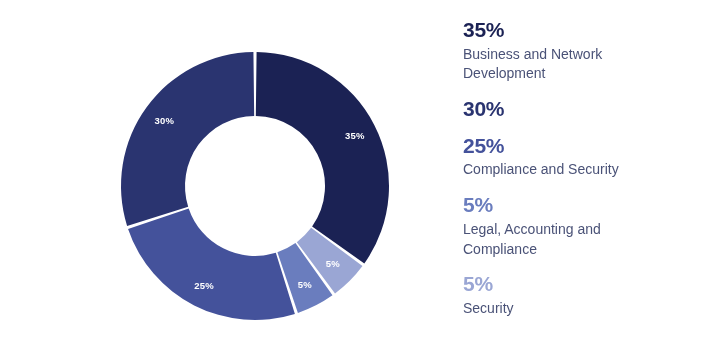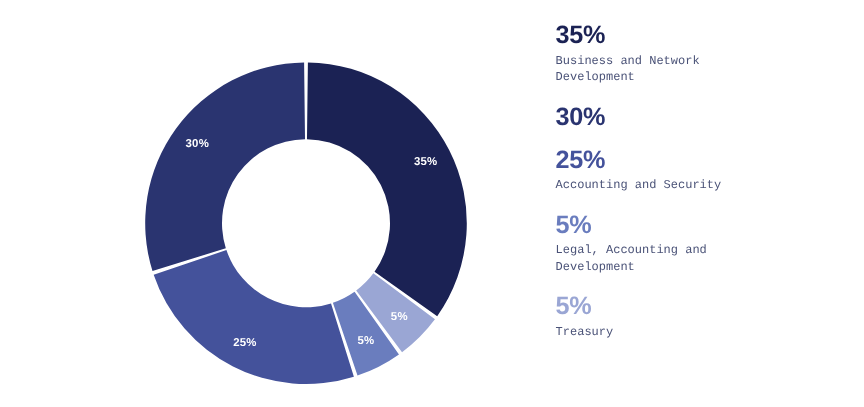--- a/index.html
+++ b/index.html
@@ -62,22 +62,22 @@
   }
   .legend-pct {
     font-family: "Liberation Sans", sans-serif;
     font-size: 21px;
     font-weight: bold;
     line-height: 1.12;
     letter-spacing: -0.3px;
     margin: 0 0 3px 0;
   }
   .legend-desc {
-    font-family: Liberation Mono, monospace;
-    font-size: 10px;
+    font-family: Liberation Sans, sans-serif;
+    font-size: 14px;
     font-weight: normal;
     line-height: 1.42;
     color: #4a5277;
     margin: 0;
     max-width: 185px;
   }
 </style>
 </head>
 <body>
 
@@ -108,27 +108,27 @@
       <div class="legend-pct" style="color: rgb(27, 34, 84);">35%</div>
       <div class="legend-desc">Business and Network Development</div>
     </div>
 
     <div class="legend-item">
       <div class="legend-pct" style="color: rgb(42, 52, 112);">30%</div>
     </div>
 
     <div class="legend-item">
       <div class="legend-pct" style="color: rgb(68, 82, 155);">25%</div>
-      <div class="legend-desc">Accounting  and Security</div>
+      <div class="legend-desc">Compliance  and Security</div>
     </div>
 
     <div class="legend-item">
       <div class="legend-pct" style="color: rgb(106, 125, 190);">5%</div>
-      <div class="legend-desc">Legal, Accounting and Development</div>
+      <div class="legend-desc">Legal, Accounting and Compliance</div>
     </div>
 
     <div class="legend-item">
       <div class="legend-pct" style="color: rgb(154, 166, 212);">5%</div>
-      <div class="legend-desc">Treasury</div>
+      <div class="legend-desc">Security</div>
     </div>
 
   </div>
 </div>
 
 </body></html>

